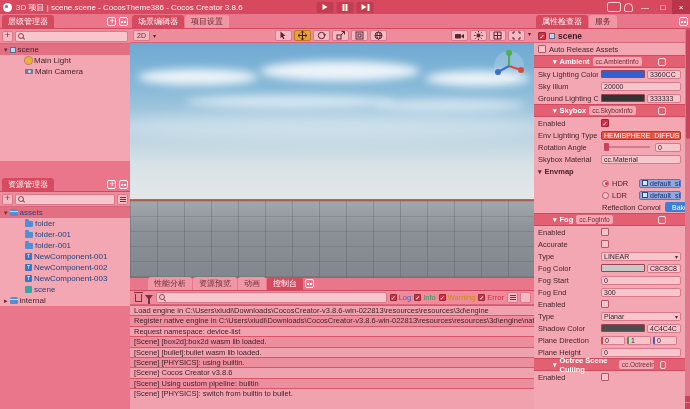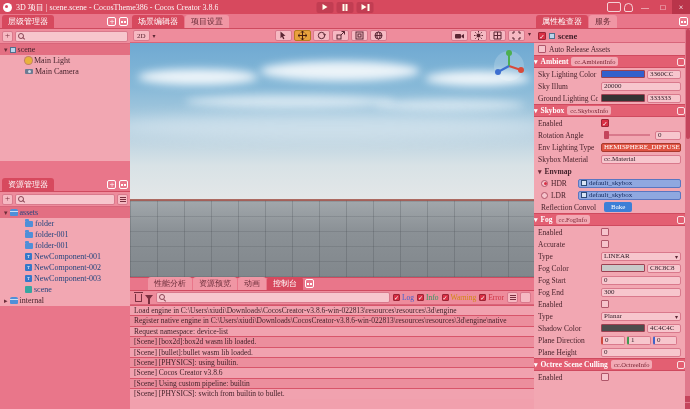--- a/index.html
+++ b/index.html
@@ -1,18 +1,18 @@
 <!DOCTYPE html>
 <html><head>
 <meta charset="utf-8">
 <style>
   html,body{margin:0;padding:0;background:#444;}
   *{box-sizing:border-box;}
   .app{position:relative;width:690px;height:409px;background:#e9768a;overflow:hidden;
-       font-family:Liberation Serif, serif;color:#46232c;font-size:9px;-webkit-user-select:none;user-select:none;}
+       font-family:Liberation Sans, sans-serif;color:#46232c;font-size:9px;-webkit-user-select:none;user-select:none;}
 
   
   .titlebar{position:absolute;top:0;left:0;right:0;height:14px;background:#d7495e;display:flex;align-items:center;color:#fff;z-index:5;}
   .logo{width:9px;height:9px;border-radius:50%;background:#fff;margin:0 4px 0 3px;position:relative;}
   .logo::after{content:"";position:absolute;left:2px;top:2px;width:3px;height:3px;border-radius:50%;background:#d7495e;}
   .tb-title{font-size:8px;white-space:nowrap;overflow:hidden;max-width:300px;opacity:.95;}
   .tb-center{position:absolute;left:50%;transform:translateX(-50%);display:flex;gap:3px;}
   .tb-btn{width:17px;height:11px;background:#c23d52;border-radius:2px;display:flex;align-items:center;justify-content:center;cursor:pointer;}
   .gl-play{width:0;height:0;border-left:5px solid #ffe;border-top:3.5px solid transparent;border-bottom:3.5px solid transparent;}
   .gl-pause{display:flex;gap:1.5px;}
@@ -119,38 +119,38 @@
   .chk.on::before{content:"✓";}
   .prop{height:12px;display:flex;align-items:center;padding:0 4px;font-size:7.5px;gap:3px;}
   .lbl{width:60px;flex:0 0 auto;overflow:hidden;white-space:nowrap;color:#4a232c;}
   .val{flex:1;display:flex;align-items:center;gap:2px;min-width:0;}
   .field{height:9px;background:#f7c6cd;border:1px solid #d9798c;border-radius:2px;padding:0 2px;font-size:7px;
          display:flex;align-items:center;flex:1;min-width:0;overflow:hidden;white-space:nowrap;color:#33202a;cursor:text;}
   .field .caret{margin-left:auto;}
   .hexbox{flex:0 0 34px;}
   .swatch{flex:1;height:8px;border:1px solid #9c4152;border-radius:1px;cursor:pointer;}
   .sw-sky{background:#3360CC;} .sw-ground{background:#333333;} .sw-fog{background:#C8C8C8;} .sw-shadow{background:#4C4C4C;}
-  .sect{height:13px;background:#e35f72;color:#fff;display:flex;align-items:center;gap:3px;padding:0 0;
+  .sect{height:13px;background:#e35f72;color:#fff;display:flex;align-items:center;gap:3px;padding:0 19px;
         font-size:7.5px;font-weight:bold;border-top:1px solid #cf4a5f;border-bottom:1px solid #cf4a5f;cursor:pointer;}
   .sect .arr-d::before{color:#fff;}
   .badge{background:#f2a9b4;color:#7a2534;border-radius:2px;font-size:6.5px;padding:0 3px;font-weight:normal;height:9px;line-height:9px;white-space:nowrap;overflow:hidden;}
   .sect .spacer{flex:1;}
   .sect-ico{width:8px;height:8px;border:1px solid rgba(255,255,255,.8);border-radius:2px;}
   .select-red{background:#e05242;border-color:#a83a2e;color:#fff;}
   .asset-field{background:#8fa8e0;border-color:#5a76c0;color:#152a5e;gap:2px;}
   .asset-field .i-cube{background:#d8e4f4;border-color:#2c4a77;}
   .bake{flex:0 0 auto;background:#3d7fd6;color:#fff;border-radius:2px;height:10px;padding:0 7px;font-size:7px;display:flex;align-items:center;cursor:pointer;}
   .radio{width:7px;height:7px;border:1px solid #b0566a;border-radius:50%;background:#f6c3cb;position:relative;flex:0 0 auto;cursor:pointer;}
   .radio.on::after{content:"";position:absolute;left:1.5px;top:1.5px;width:3px;height:3px;border-radius:50%;background:#d92f44;}
   .slider{flex:1;height:2px;background:#d9798c;position:relative;margin:0 3px;cursor:pointer;}
   .slider .knob{position:absolute;left:0;top:-3px;width:5px;height:8px;background:#c4455c;border-radius:1px;}
   .v3{flex:0 0 24px;}
   .bx{border-left:2px solid #cf4840;} .by{border-left:2px solid #3e9a52;} .bz{border-left:2px solid #3e62c9;}
   .sublbl{width:24px;flex:0 0 auto;color:#4a232c;}
-  .indent{padding-left:7px;}
+  .indent{padding-left:20px;margin-left:48px;}
   svg.ic{display:block;}
 </style>
 </head>
 <body>
 
 <div class="app">
 
   <div class="titlebar">
     <span class="logo"></span>
     <span class="tb-title">3D 项目 | scene.scene - CocosTheme386 - Cocos Creator 3.8.6</span>
@@ -470,34 +470,34 @@
         <span class="spacer"></span>
           <span class="sect-ico"></span>
       </div>
       <div class="prop">
         <span class="lbl">Enabled</span>
         <div class="val">
             <span class="chk on"></span>
           </div>
       </div>
       <div class="prop">
+        <span class="lbl">Env Lighting Type</span>
+        <div class="val">
+            <div class="field select-red">
+              <span>HEMISPHERE_DIFFUSE</span>
+            </div>
+          </div>
+      </div>
+      <div class="prop">
         <span class="lbl">Rotation Angle</span>
         <div class="val">
             <div class="slider">
               <span class="knob"></span>
             </div>
             <div class="field" style="flex:0 0 26px;">0</div>
-          </div>
-      </div>
-      <div class="prop">
-        <span class="lbl">Env Lighting Type</span>
-        <div class="val">
-            <div class="field select-red">
-              <span>HEMISPHERE_DIFFUSE</span>
-            </div>
           </div>
       </div>
       <div class="prop">
         <span class="lbl">Skybox Material</span>
         <div class="val">
             <div class="field">cc.Material</div>
           </div>
       </div>
       <div class="prop" style="font-weight:bold;">
         <span class="arr-d"></span>

